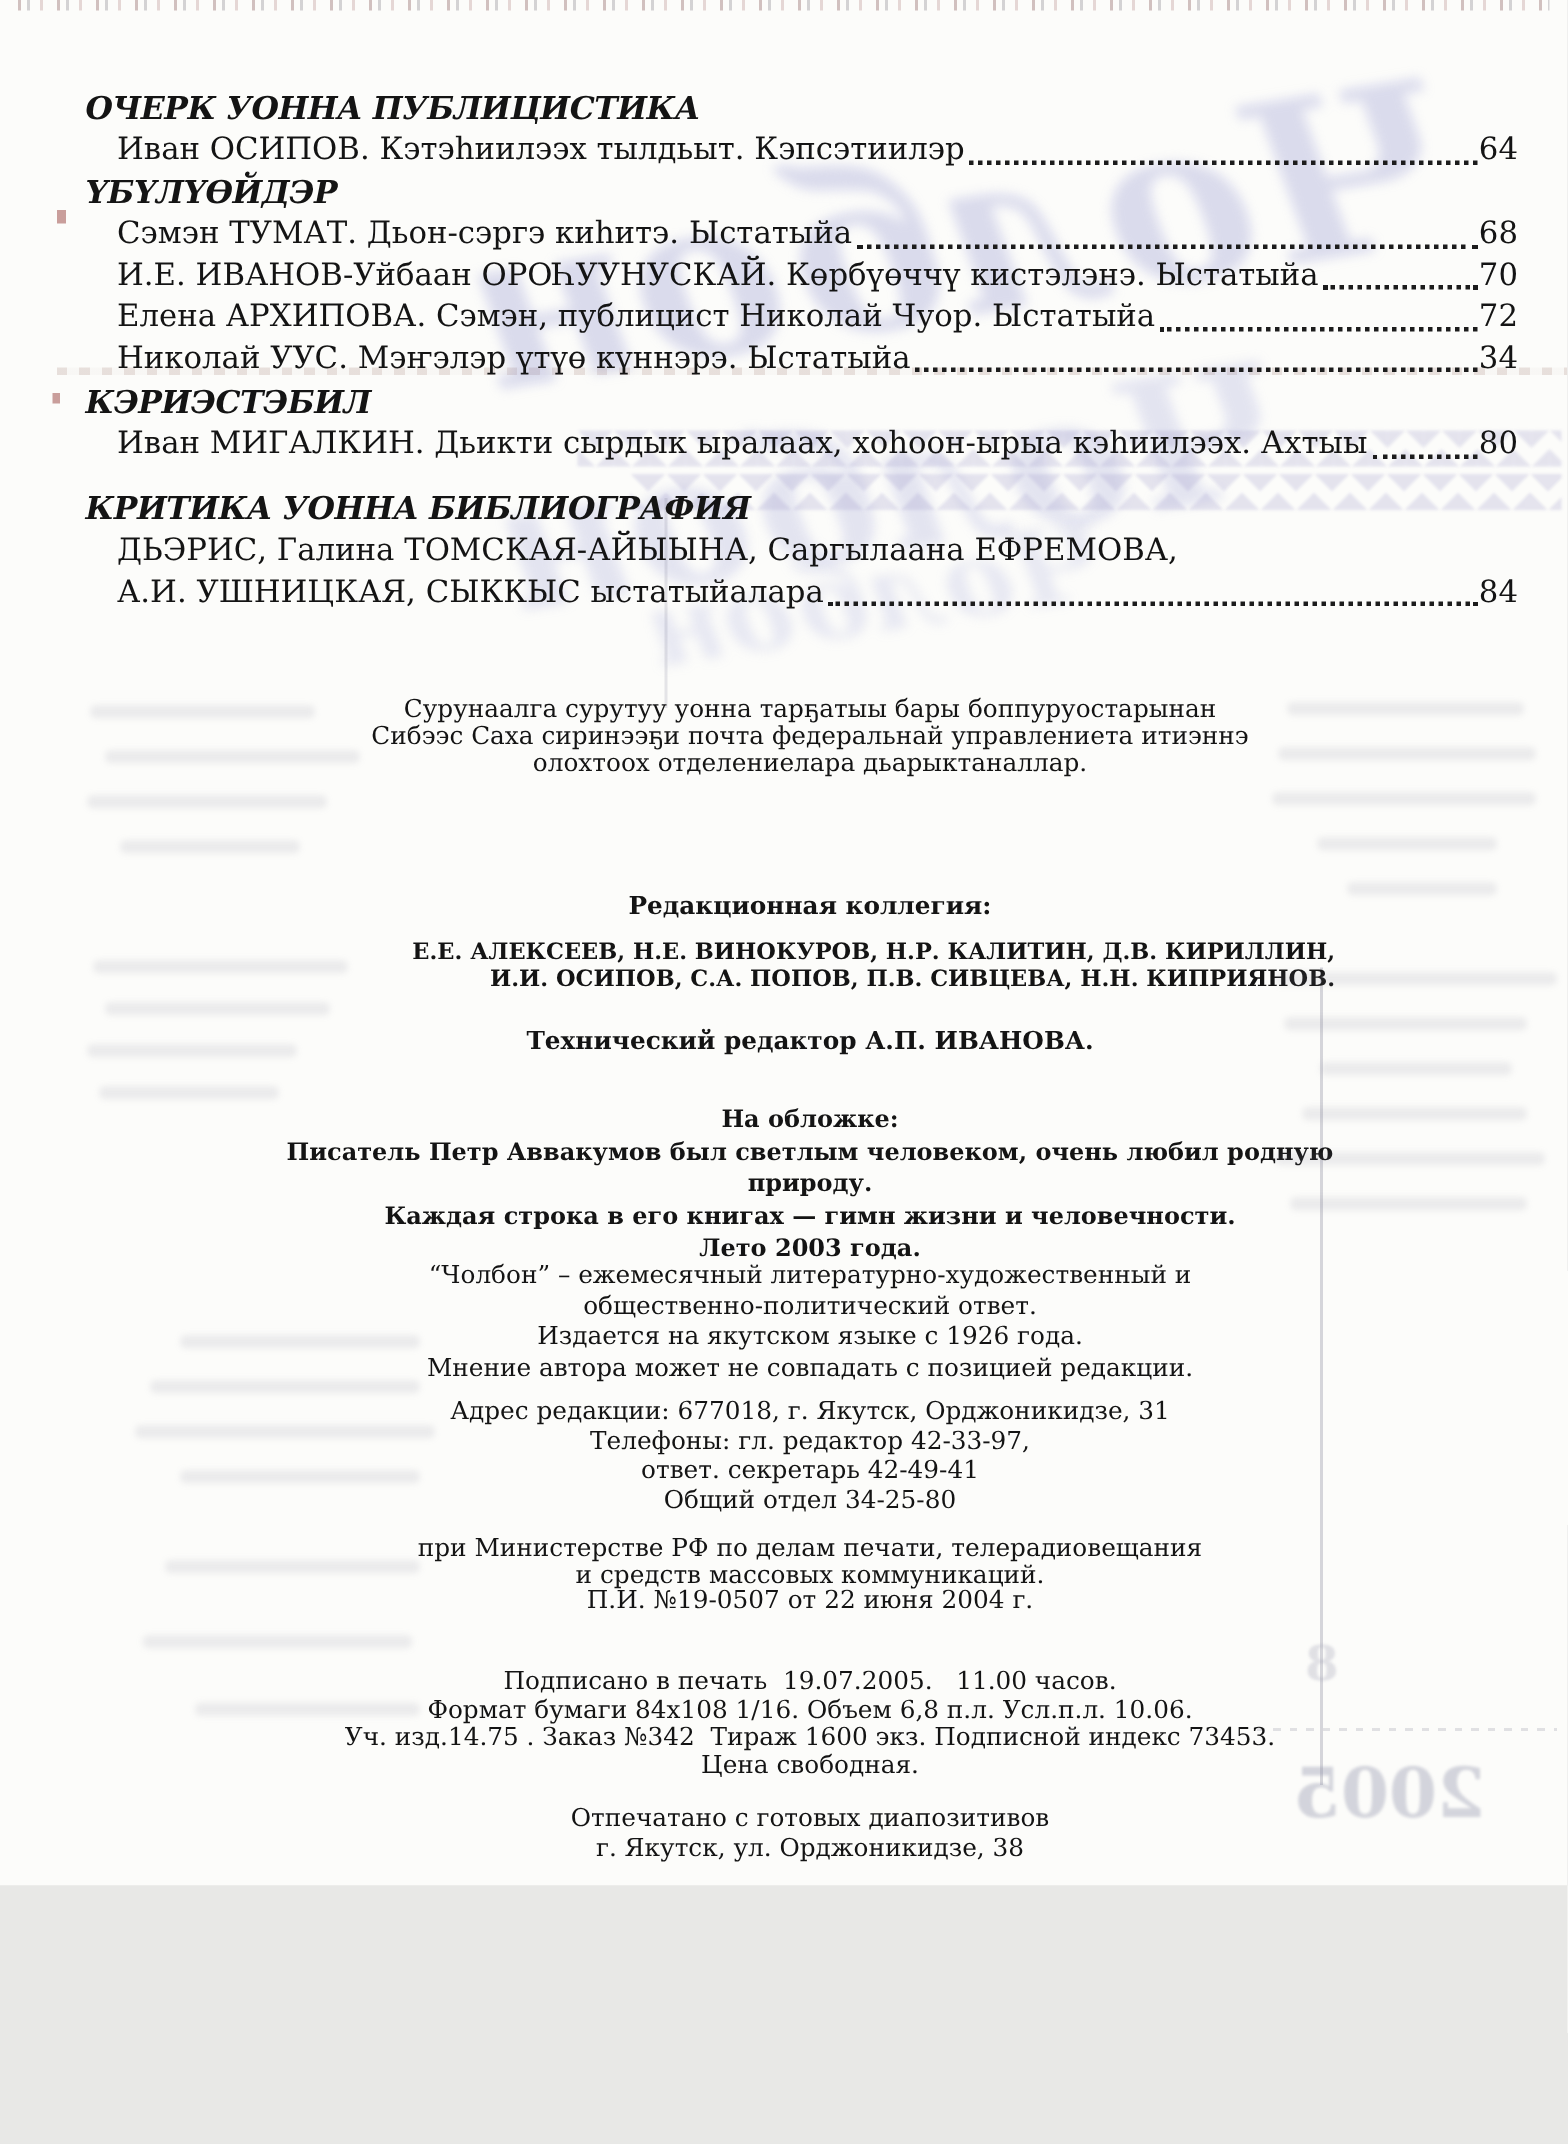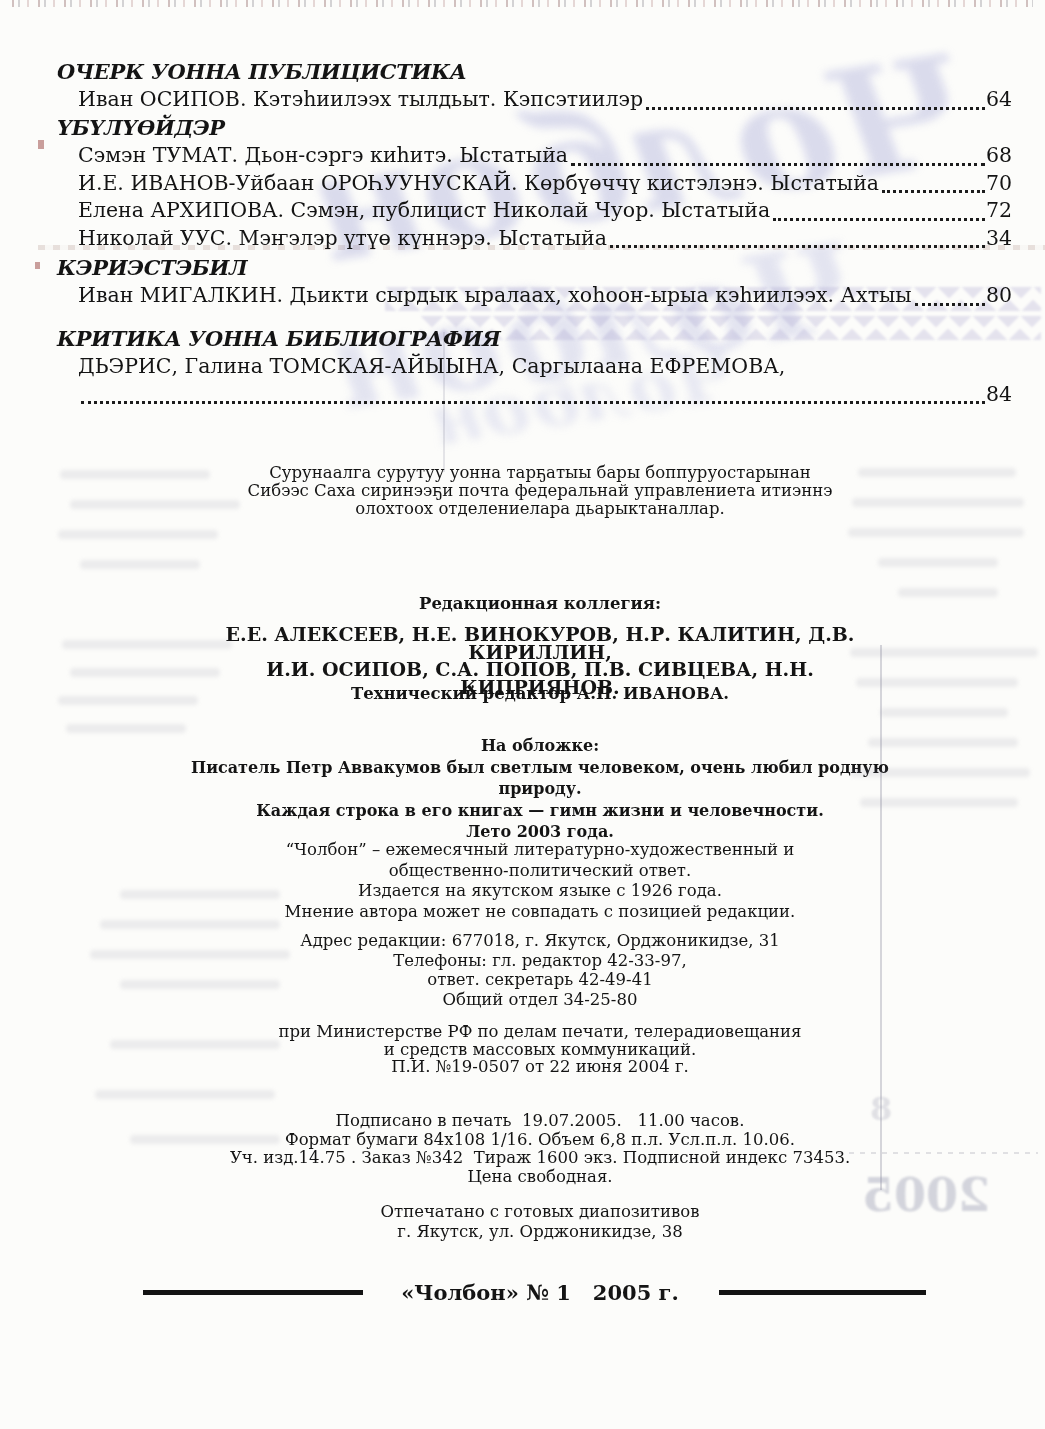--- a/index.html
+++ b/index.html
@@ -1,17 +1,17 @@
 <!DOCTYPE html>
 <html><head>
 <meta charset="utf-8">
 <style>
   html,body{margin:0;padding:0;background:#e8e8e6;}
   .page{
-    position:relative;width:1045px;height:1429px;margin:0 auto;
+    position:relative;width:1045px;height:1257px;margin:0 auto;
     background:#fcfcfa;overflow:hidden;
     font-family:"DejaVu Serif","Liberation Serif",serif;
     color:#141414;
   }
   
   .top-noise{position:absolute;top:0;left:12px;right:12px;height:7px;opacity:.5;
     background:repeating-linear-gradient(90deg, rgba(95,35,35,.55) 0 2px, transparent 2px 6px,
       rgba(50,45,60,.4) 6px 8px, transparent 8px 15px, rgba(120,40,40,.35) 15px 17px, transparent 17px 26px);}
   .tick{position:absolute;background:rgba(140,45,40,.45);filter:blur(.5px);}
   .band{position:absolute;top:245px;left:38px;right:0;height:5px;opacity:.45;
@@ -44,21 +44,21 @@
   .toc-line{display:flex;align-items:baseline;}
   .leader{flex:1 1 auto;min-width:18px;border-bottom:3px dotted #1c1c1c;margin:0 1px 4px 3px;align-self:flex-end;}
   .toc-page{font-size:20.5px;}
   
   .cblock{position:absolute;left:190px;width:700px;text-align:center;font-size:16.5px;line-height:19px;}
   .cblock div{white-space:pre-wrap;}
   .cb-bold{font-weight:bold;}
   .cb-dist{top:464px;line-height:18px;}
   .cb-editors{top:541px;line-height:19px;}
   .cb-boardtitle{top:594px;}
-  .cb-board{top:626px;line-height:17.5px;font-size:19px;}
+  .cb-board{top:626px;line-height:17.5px;font-size:15px;text-align:right;}
   .cb-tech{top:684px;}
   .cb-cover{top:735px;line-height:21.5px;font-size:16px;}
   .cb-about{top:840px;line-height:20.5px;}
   .cb-address{top:931px;line-height:19.5px;}
   .cb-reg{top:1023px;line-height:17.5px;}
   .cb-print{top:1112px;line-height:18.5px;}
   .cb-printed{top:1202px;line-height:19.5px;}
   
   .footer{position:absolute;left:57px;right:33px;top:1280px;display:flex;align-items:center;justify-content:center;}
   .footer-rule{height:5px;background:#131313;}
@@ -141,20 +141,21 @@
           </div>
         </div>
       </div>
       <div class="toc-section toc-sec-3">
         <div class="toc-heading">КРИТИКА УОННА БИБЛИОГРАФИЯ</div>
         <div class="toc-entry">
           <div class="toc-line">
             <span class="toc-text">ДЬЭРИС, Галина ТОМСКАЯ-АЙЫЫНА, Саргылаана ЕФРЕМОВА,</span>
           </div>
           <div class="toc-line">
+            <span class="toc-text">А.И. УШНИЦКАЯ, СЫККЫС ыстатыйалара</span>
             <span class="leader"></span>
             <span class="toc-page">84</span>
           </div>
         </div>
       </div>
     </div>
 
   <div class="cblock cb-dist">
       <div>Сурунаалга сурутуу уонна тарҕатыы бары боппуруостарынан</div>
       <div>Сибээс Саха сиринээҕи почта федеральнай управлениета итиэннэ</div>

